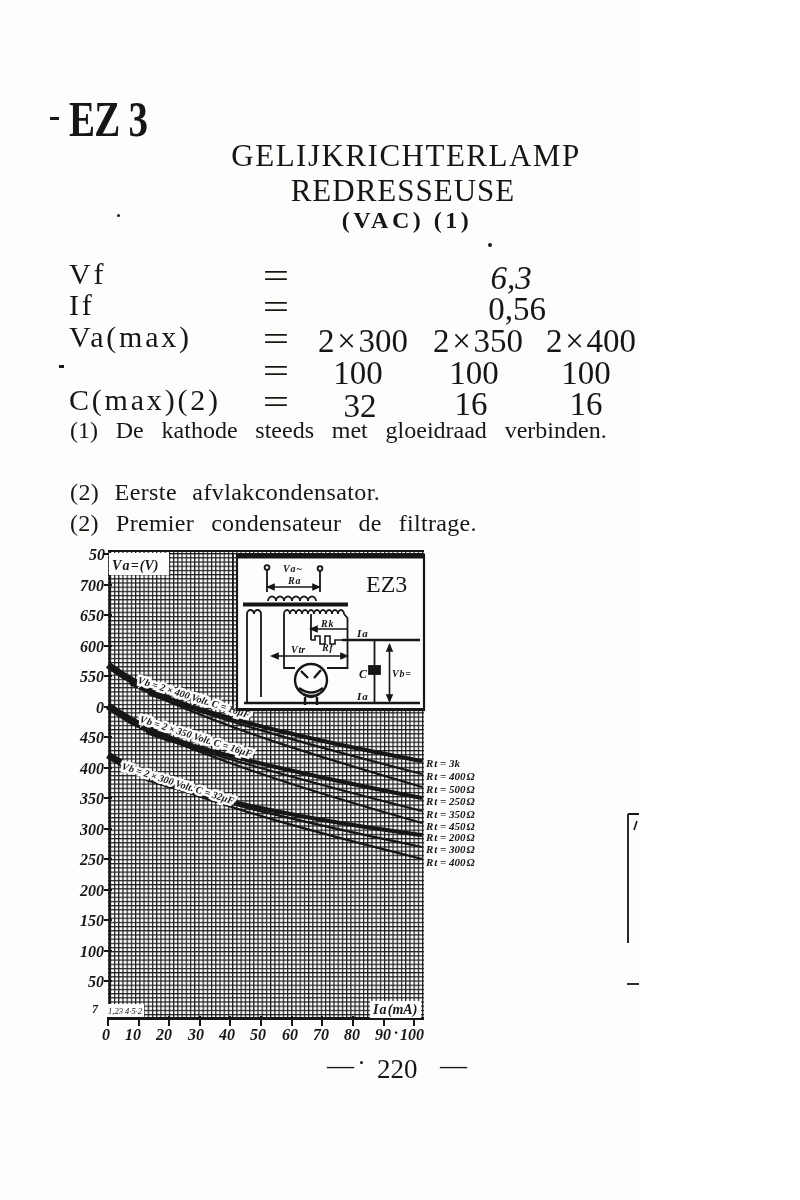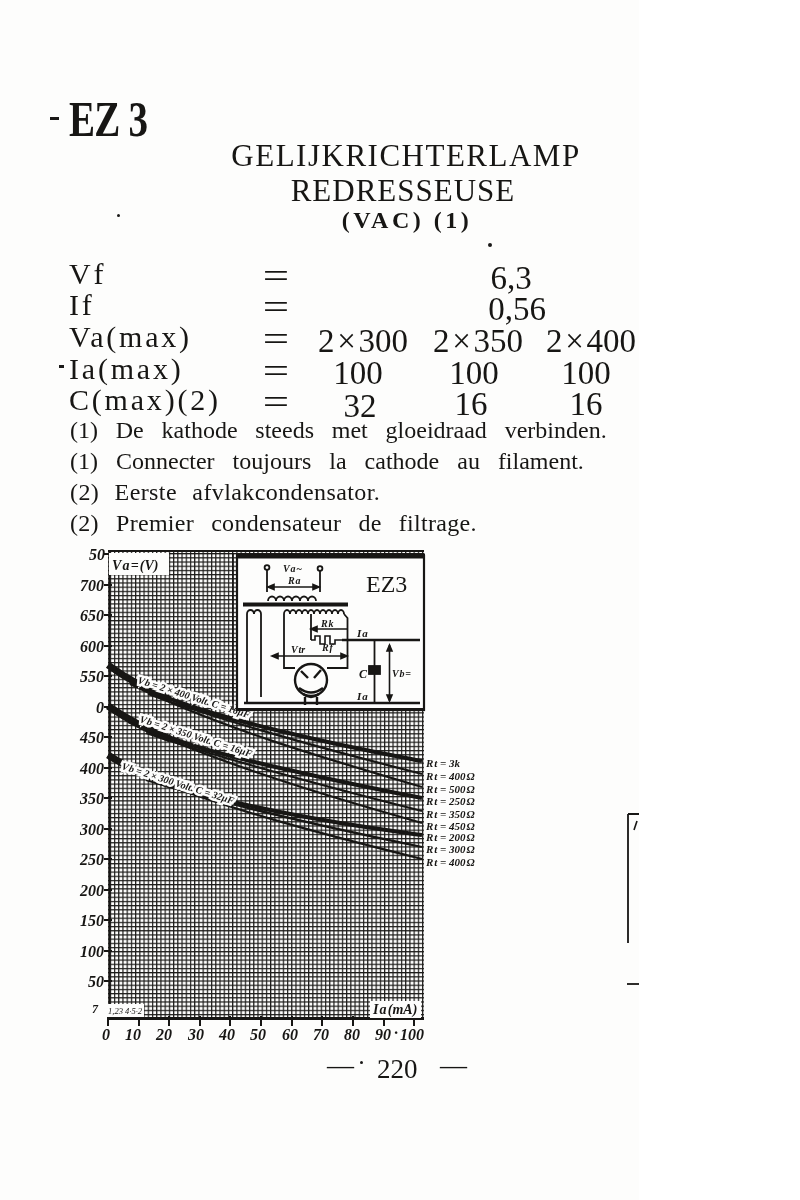--- a/index.html
+++ b/index.html
@@ -16,52 +16,50 @@
   <div class="t" style="left:667px;top:99px;font-size:49px;font-weight:700;letter-spacing:-1px;transform:scaleX(0.80);transform-origin:left top;">EZ 3</div>
 
   <div class="t" style="left:403px;top:173px;transform:translateX(-50%);font-size:31px;letter-spacing:1px;">REDRESSEUSE</div>
 
   <div class="t" style="left:406px;top:138px;transform:translateX(-50%);font-size:31px;letter-spacing:1.5px;">GELIJKRICHTERLAMP</div>
 
   <div class="t" style="left:407px;top:207px;transform:translateX(-50%);font-size:24px;font-weight:700;letter-spacing:3.5px;">(VAC) (1)</div>
 
   <div class="t" style="left:69px;top:257px;font-size:30px;letter-spacing:2.8px;">Vf</div>
   <div class="t" style="left:276px;top:255px;font-size:36px;transform:translateX(-50%) scaleX(1.3);">=</div>
-  <div class="t" style="left:511px;top:260px;font-size:33px;transform:translateX(-50%);">6,3</div>
+  <div class="t" style="left:511px;top:260px;font-size:33px;transform:translateX(-50%);font-style:italic;">6,3</div>
   <div class="t" style="left:742px;top:257px;font-size:32px;transform:translateX(-100%);">V.</div>
 
   <div class="t" style="left:69px;top:288px;font-size:30px;letter-spacing:2.8px;">If</div>
   <div class="t" style="left:276px;top:286px;font-size:36px;transform:translateX(-50%) scaleX(1.3);">=</div>
   <div class="t" style="left:517px;top:291px;font-size:33px;transform:translateX(-50%);">0,56</div>
   <div class="t" style="left:742px;top:288px;font-size:32px;transform:translateX(-100%);">A.</div>
 
   <div class="t" style="left:69px;top:320px;font-size:30px;letter-spacing:2.8px;">Va(max)</div>
   <div class="t" style="left:276px;top:318px;font-size:36px;transform:translateX(-50%) scaleX(1.3);">=</div>
   <div class="t" style="left:363px;top:323px;font-size:33px;transform:translateX(-50%);">2 × 300</div>
   <div class="t" style="left:478px;top:323px;font-size:33px;transform:translateX(-50%);">2 × 350</div>
   <div class="t" style="left:591px;top:323px;font-size:33px;transform:translateX(-50%);">2 × 400</div>
   <div class="t" style="left:742px;top:320px;font-size:32px;transform:translateX(-100%);">V.</div>
 
-  <div class="t" style="left:69px;top:352px;font-size:30px;letter-spacing:2.8px;">Ia(max)</div>
   <div class="t" style="left:276px;top:350px;font-size:36px;transform:translateX(-50%) scaleX(1.3);">=</div>
   <div class="t" style="left:358px;top:355px;font-size:33px;transform:translateX(-50%);">100</div>
   <div class="t" style="left:474px;top:355px;font-size:33px;transform:translateX(-50%);">100</div>
   <div class="t" style="left:586px;top:355px;font-size:33px;transform:translateX(-50%);">100</div>
   <div class="t" style="left:746px;top:352px;font-size:32px;transform:translateX(-100%);">mA.</div>
 
   <div class="t" style="left:69px;top:383px;font-size:30px;letter-spacing:2.8px;">C(max)(2)</div>
   <div class="t" style="left:276px;top:381px;font-size:36px;transform:translateX(-50%) scaleX(1.3);">=</div>
   <div class="t" style="left:360px;top:388px;font-size:33px;transform:translateX(-50%);">32</div>
   <div class="t" style="left:471px;top:386px;font-size:33px;transform:translateX(-50%);">16</div>
   <div class="t" style="left:586px;top:386px;font-size:33px;transform:translateX(-50%);">16</div>
   <div class="t" style="left:742px;top:383px;font-size:32px;transform:translateX(-100%);font-style:italic;">µF.</div>
 
   <div class="t" style="left:70px;top:417px;font-size:24px;word-spacing:11.8px;">(1) De kathode steeds met gloeidraad verbinden.</div>
 
-  <div class="t" style="left:70px;top:448px;font-size:24px;word-spacing:12px;">(1) Connecter toujours la cathode au filament.</div>
 
   <div class="t" style="left:70px;top:479px;font-size:24px;word-spacing:9px;letter-spacing:0.4px;">(2) Eerste afvlakcondensator.</div>
 
   <div class="t" style="left:70px;top:510px;font-size:24px;word-spacing:10.8px;letter-spacing:0.3px;">(2) Premier condensateur de filtrage.</div>
 
   <svg style="position:absolute;left:60px;top:540px;" width="440" height="510" viewBox="60 540 440 510">
     <defs>
       <pattern id="gridp" width="4.22" height="4.19" patternUnits="userSpaceOnUse">
         <rect width="4.22" height="4.19" fill="#fdfdfc"></rect>
         <rect width="4.22" height="1.2" fill="#1c1b19"></rect>

